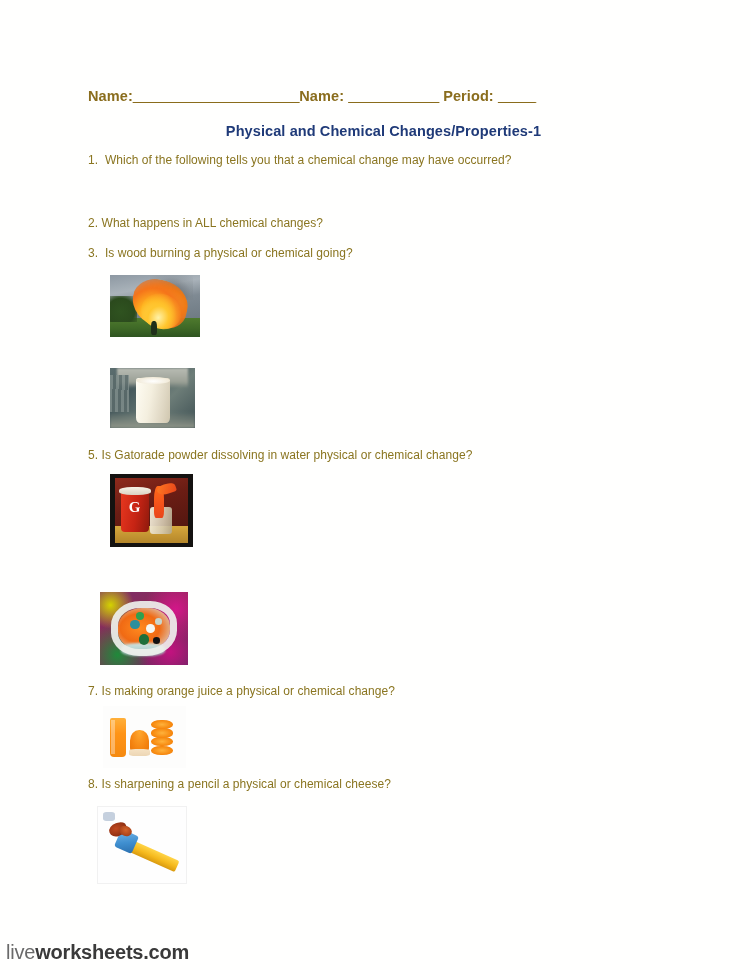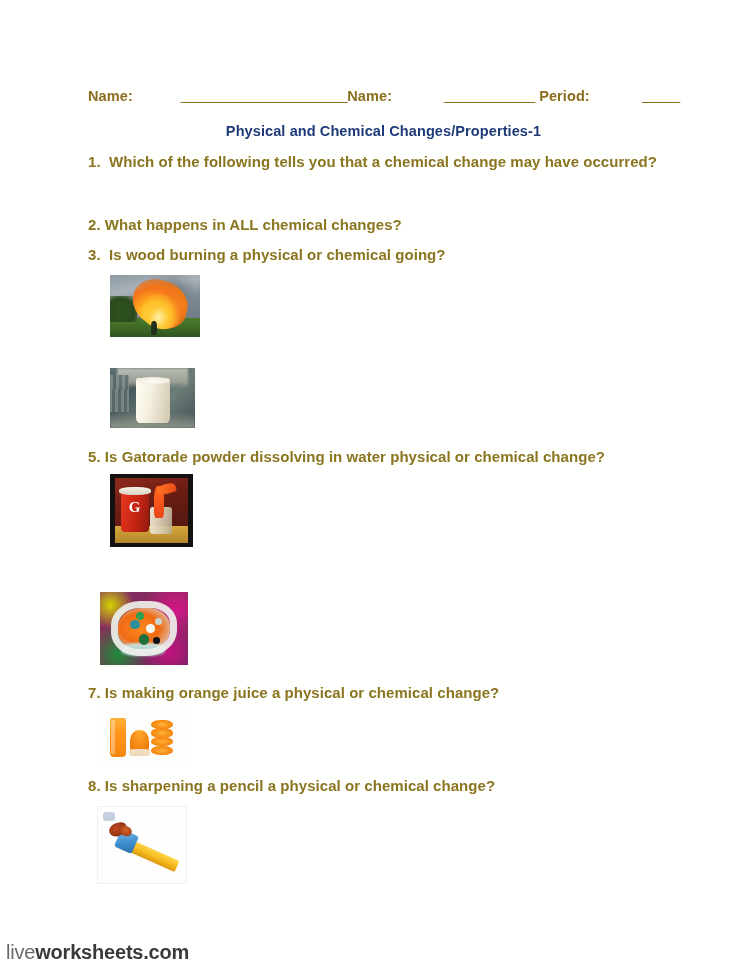--- a/index.html
+++ b/index.html
@@ -32,21 +32,20 @@
     font-size: 14.5px;
     font-weight: bold;
     color: #8a6d1d;
     letter-spacing: 0.1px;
     white-space: nowrap;
   }
   .idline .blank {
     text-decoration: underline;
     color: #8a6d1d;
     letter-spacing: -0.5px;
-    margin-left: 48px;
   }
 
   
   .title {
     position: absolute;
     left: 0;
     top: 123px;
     width: 727px;
     text-align: center;
     padding-left: 40px;
@@ -54,22 +53,22 @@
     font-size: 14.5px;
     font-weight: bold;
     color: #1f3a78;
     letter-spacing: 0.1px;
   }
 
   
   .q {
     position: absolute;
     left: 88px;
-    font-size: 15px;
-    font-weight: bold;
+    font-size: 12px;
+    font-weight: normal;
     color: #8a7520;
     letter-spacing: 0.05px;
     white-space: nowrap;
   }
 
   
   .fig {
     position: absolute;
     overflow: hidden;
     background: #ffffff;
@@ -406,21 +405,21 @@
       <div class="oj-stack">
         <div class="oj-slice oj-s1"></div>
         <div class="oj-slice oj-s2"></div>
         <div class="oj-slice oj-s3"></div>
         <div class="oj-slice oj-s4"></div>
       </div>
     </div>
   </div>
 
   <div class="q" style="top:777px;">
-    <span>8.</span> <span>Is sharpening a pencil a physical or chemical change?</span>
+    <span>8.</span> <span>Is sharpening a pencil a physical or chemical cheese?</span>
   </div>
   <div class="fig" style="left:97px; top:806px; width:88px; height:76px; border:1px solid #f1f1f1;">
     <div class="inner">
       <div class="pen-bg"></div>
       <div class="pen-body"></div>
       <div class="pen-sharp"></div>
       <div class="pen-shav1"></div>
       <div class="pen-shav2"></div>
       <div class="pen-shav3"></div>
     </div>

